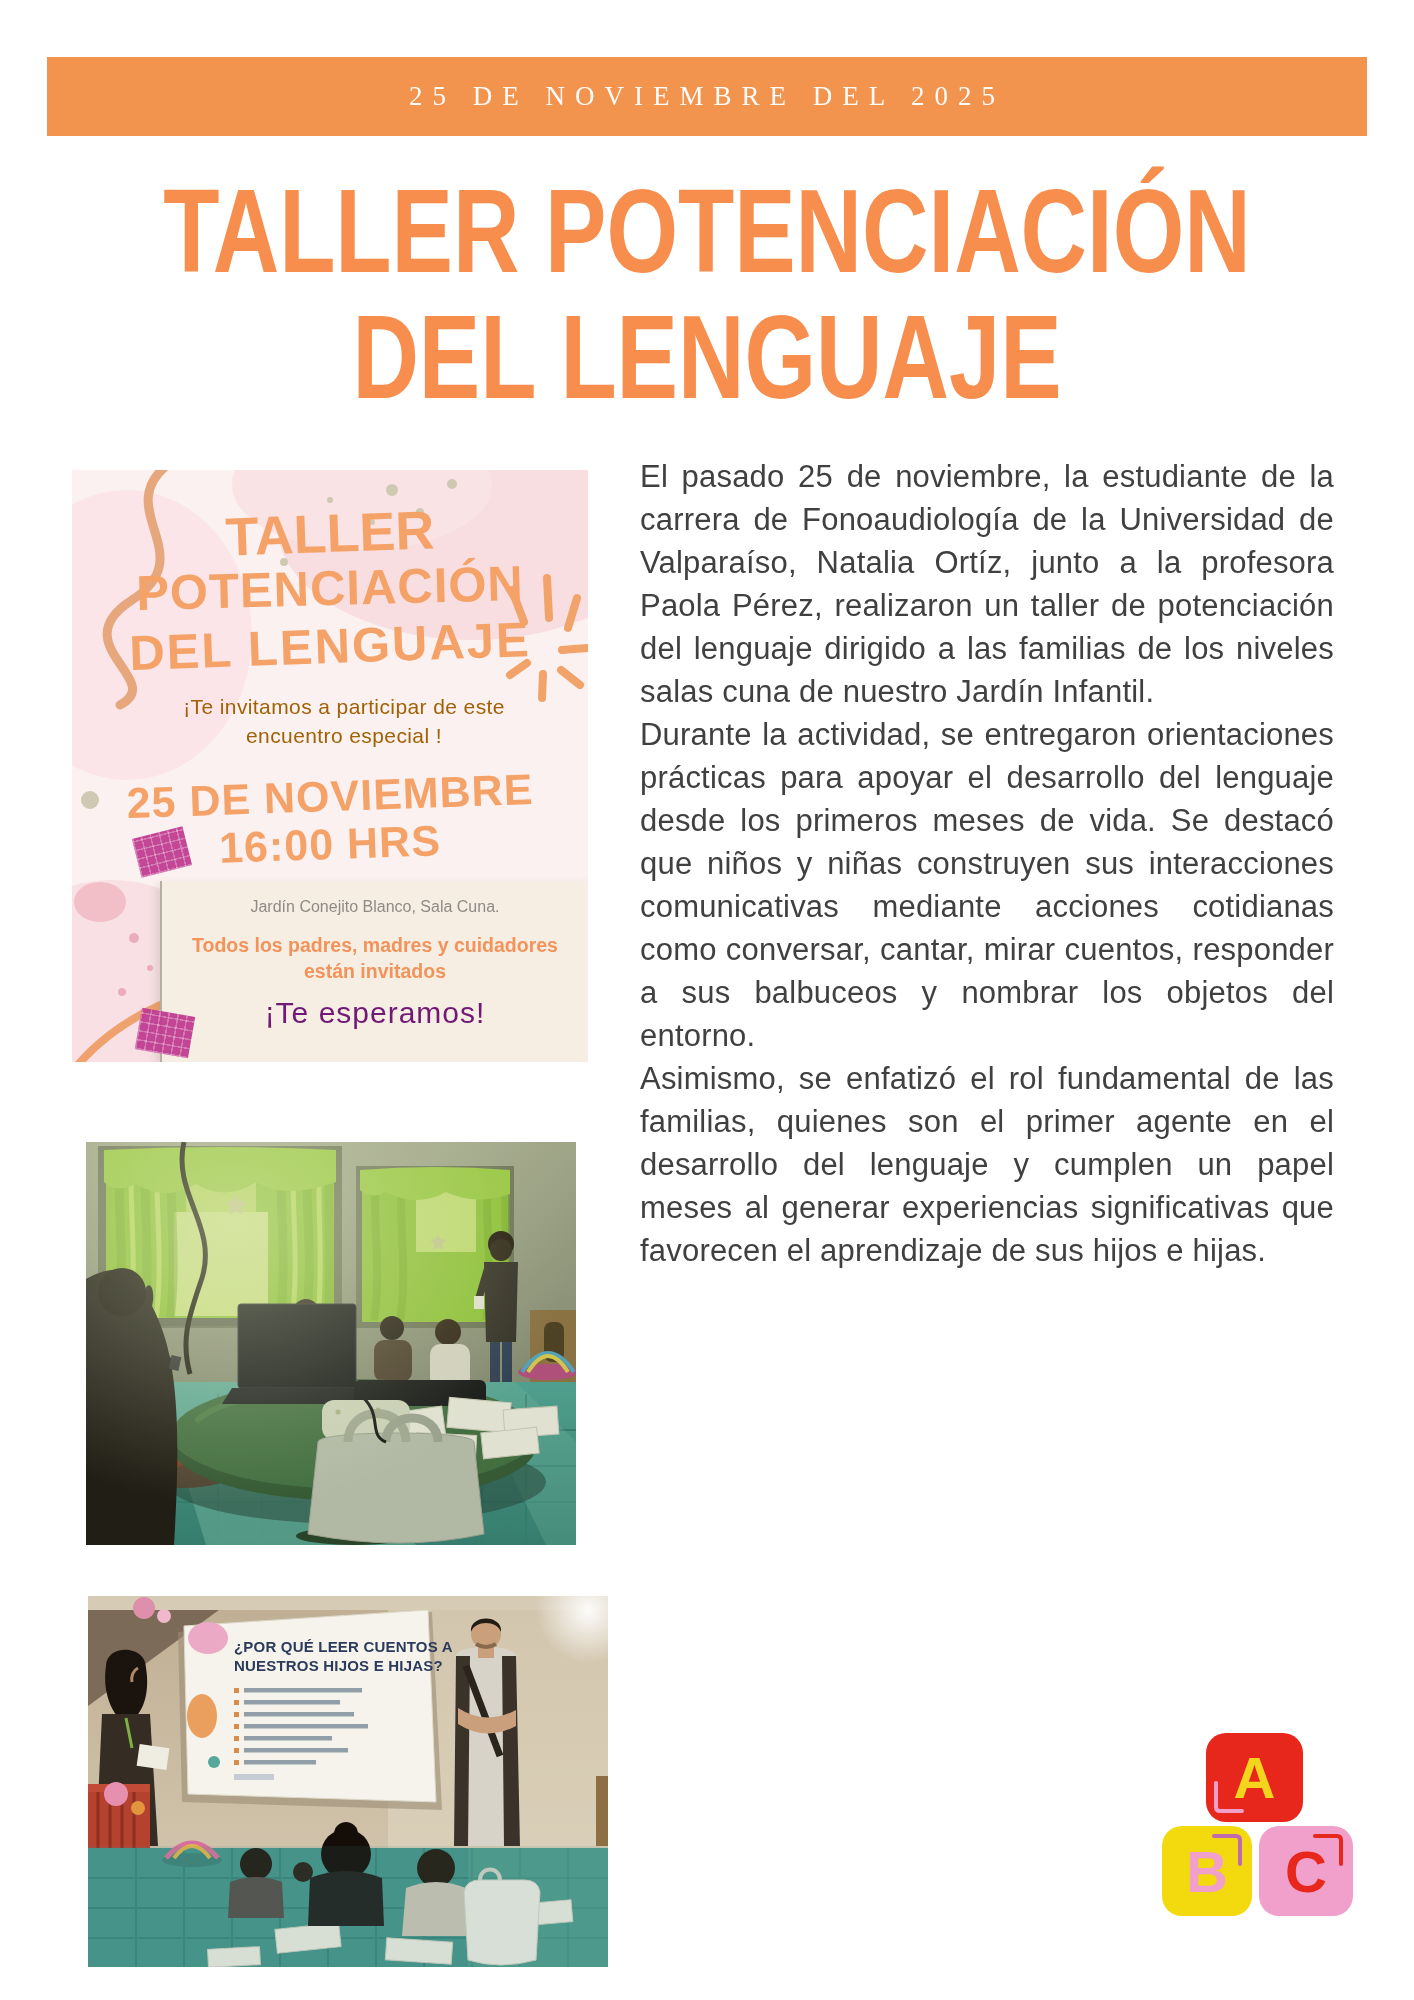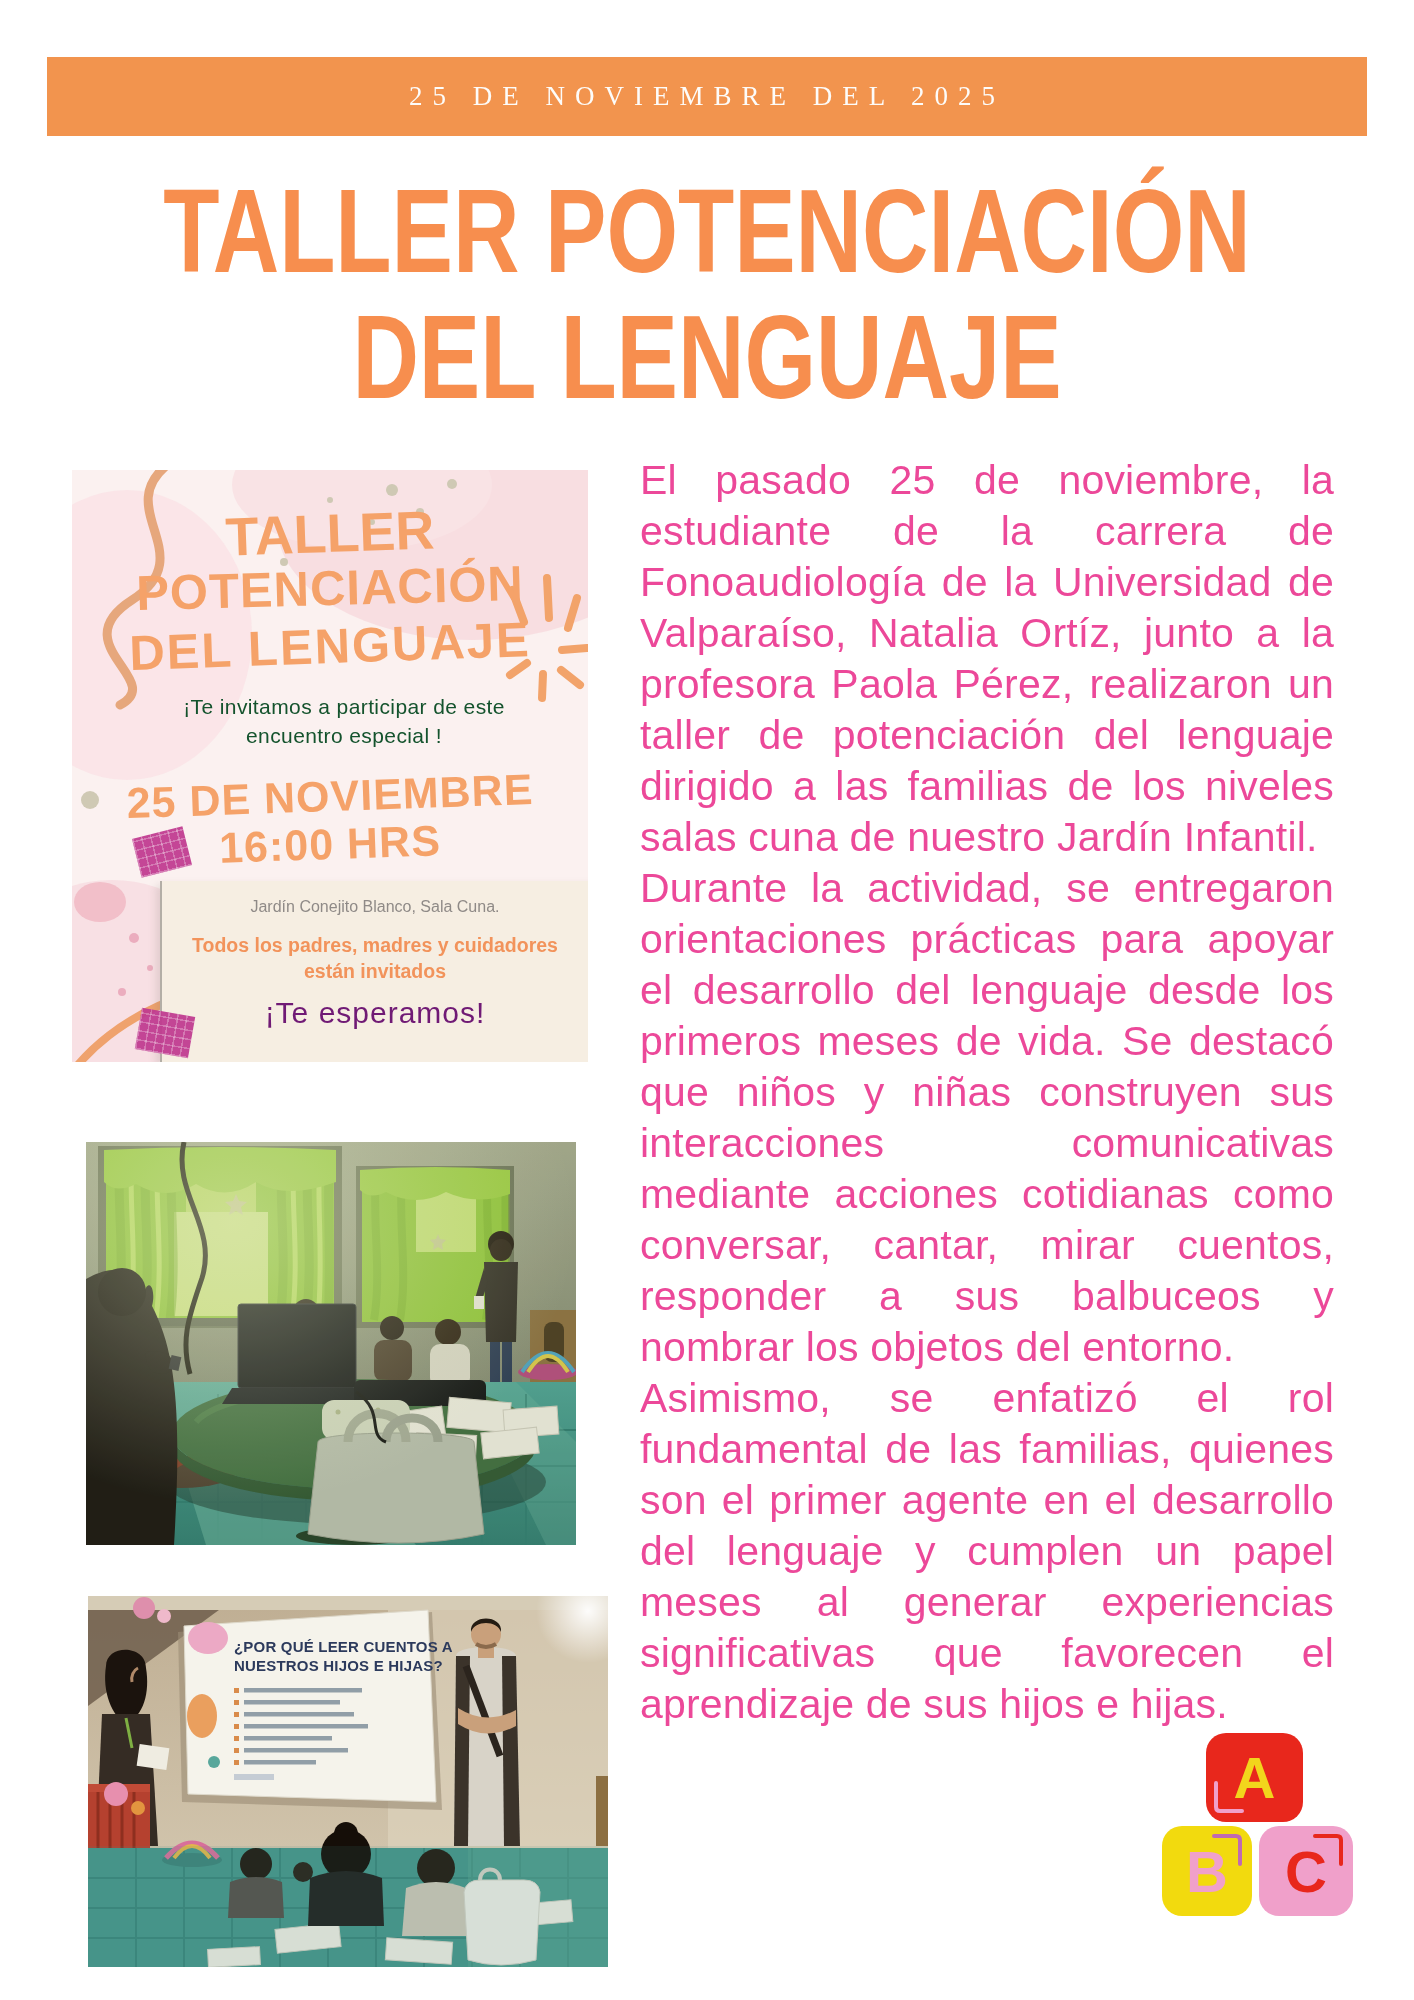--- a/index.html
+++ b/index.html
@@ -20,43 +20,43 @@
   
   .flyer{position:absolute;left:72px;top:470px;width:516px;height:592px;background:#FBF1F0;
          overflow:hidden;}
   .flyer-deco{position:absolute;left:0;top:0;width:516px;height:592px;}
   .flyer-text{position:absolute;left:0;width:100%;text-align:center;color:#F5A269;
               font-weight:800;}
   .ft1{top:32px;font-size:54px;transform:rotate(-2deg);}
   .ft2{top:90px;font-size:49px;transform:rotate(-1.5deg);letter-spacing:1px;}
   .ft3{top:148px;font-size:49px;transform:rotate(-2deg);letter-spacing:2px;}
   .finvite{position:absolute;top:222px;left:50%;transform:translateX(-46%);width:350px;
-           text-align:center;color:#14532d;font-size:21px;line-height:29px;letter-spacing:.4px;}
+           text-align:center;color:#a16207;font-size:21px;line-height:29px;letter-spacing:.4px;}
   .fdate1{top:302px;font-size:43px;transform:rotate(-2deg);letter-spacing:1px;}
   .fdate2{top:350px;font-size:43px;transform:rotate(-2deg);letter-spacing:1px;}
   .card{position:absolute;left:88px;top:411px;width:460px;height:181px;background:#F6EEE2;
         border-left:2px solid #B3AEA6;box-shadow:-4px 4px 8px rgba(120,110,100,.18);
         text-align:center;padding:10px 60px 0 28px;box-sizing:border-box;}
   .card .loc{color:#8F8A87;font-size:16px;line-height:31px;}
   .card .aud{color:#F2935B;font-size:19.5px;line-height:26px;font-weight:700;margin-top:10px;}
   .card .esp{color:#701a75;font-size:30px;margin-top:12px;letter-spacing:1px;}
   .washi{position:absolute;background:#C03A90;opacity:.93;
          background-image:repeating-linear-gradient(0deg,rgba(255,255,255,.28) 0 1.5px,transparent 1.5px 9px),
                           repeating-linear-gradient(90deg,rgba(255,255,255,.28) 0 1.5px,transparent 1.5px 9px);}
   .washi1{left:64px;top:362px;width:52px;height:40px;transform:rotate(-14deg);}
   .washi2{left:66px;top:542px;width:54px;height:42px;transform:rotate(10deg);}
 
   
   .photo1{position:absolute;left:86px;top:1142px;width:490px;height:403px;overflow:hidden;}
   .photo2{position:absolute;left:88px;top:1596px;width:520px;height:371px;overflow:hidden;}
   .photo1 svg,.photo2 svg{display:block;}
 
   
-  .article{position:absolute;left:640px;top:455px;width:694px;color:#ec4899;
-           font-size:41px;line-height:51px;text-align:justify;letter-spacing:.2px;}
+  .article{position:absolute;left:640px;top:455px;width:694px;color:#404040;
+           font-size:31px;line-height:43px;text-align:justify;letter-spacing:.2px;}
   .article p{margin:0;}
 
   
   .abc{position:absolute;left:1160px;top:1733px;width:200px;height:186px;}
   .block{position:absolute;border-radius:20px;display:flex;align-items:center;justify-content:center;
          font-weight:800;font-size:58px;font-family:"Liberation Sans",sans-serif;}
   .block svg{position:absolute;left:0;top:0;}
   .block-a{left:46px;top:0;width:97px;height:89px;background:#E8271C;color:#F2D51C;}
   .block-b{left:2px;top:93px;width:90px;height:90px;background:#F2DA0E;color:#F0A0CA;}
   .block-c{left:99px;top:93px;width:94px;height:90px;background:#F0A0CA;color:#E8271C;}

